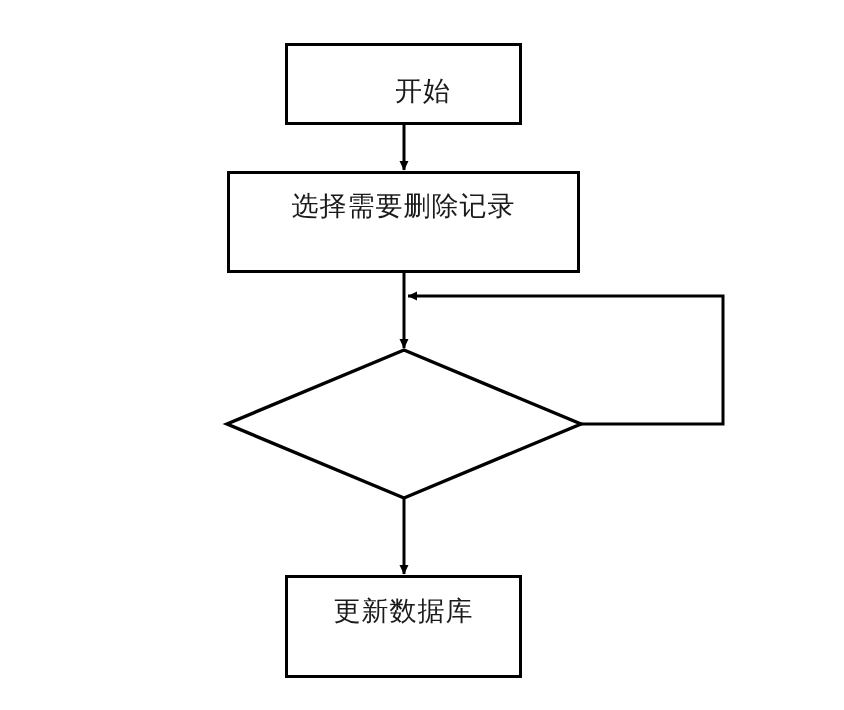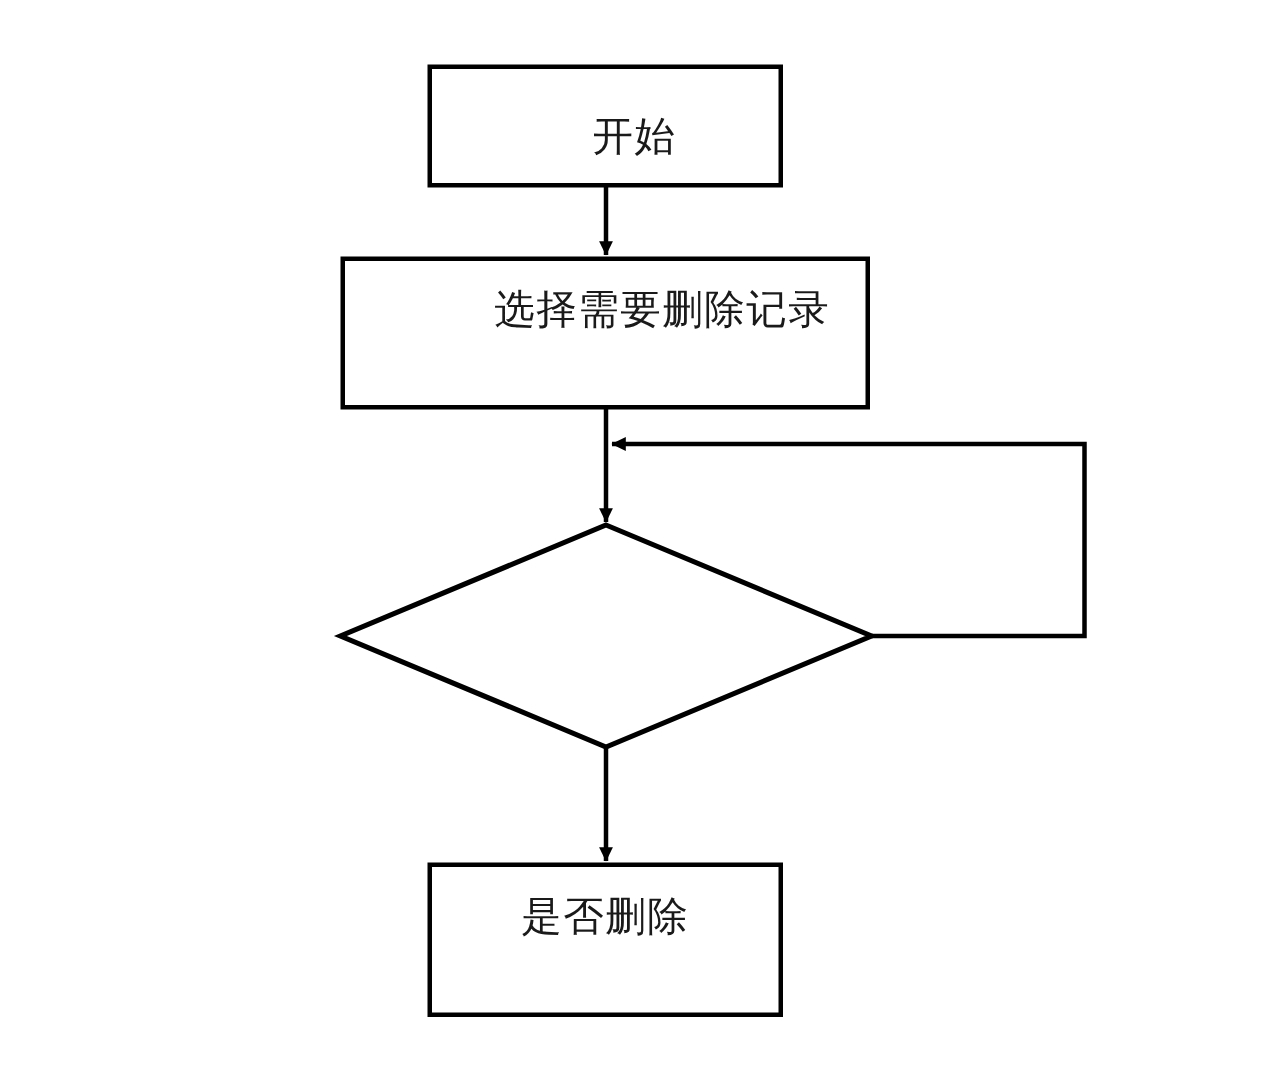--- a/index.html
+++ b/index.html
@@ -41,21 +41,20 @@
     font-size: 27px;
     line-height: 34px;
     margin-top: 12px;
   }
   .lbl-select {
     left: 228px;
     top: 189px;
     width: 351px;
     font-size: 27px;
     line-height: 34px;
-    margin-left: 38px;
   }
   .lbl-decision {
     left: 266px;
     top: 401px;
     width: 277px;
     font-size: 27px;
     line-height: 34px;
   }
   .lbl-update {
     left: 286px;
@@ -92,15 +91,15 @@
     <line x1="404" y1="498" x2="404" y2="574" stroke="#000000" stroke-width="3" marker-end="url(#arrowhead)"></line>
 
     <path d="M 581 424 L 723 424 L 723 296 L 408 296" fill="none" stroke="#000000" stroke-width="3" stroke-linejoin="miter" marker-end="url(#arrowhead)"></path>
   </svg>
 
   <div class="node-label lbl-start">开始</div>
 
   <div class="node-label lbl-select">选择需要删除记录</div>
 
 
-  <div class="node-label lbl-update">是否删除</div>
+  <div class="node-label lbl-update">更新数据库</div>
 
 </div>
 
 </body></html>

